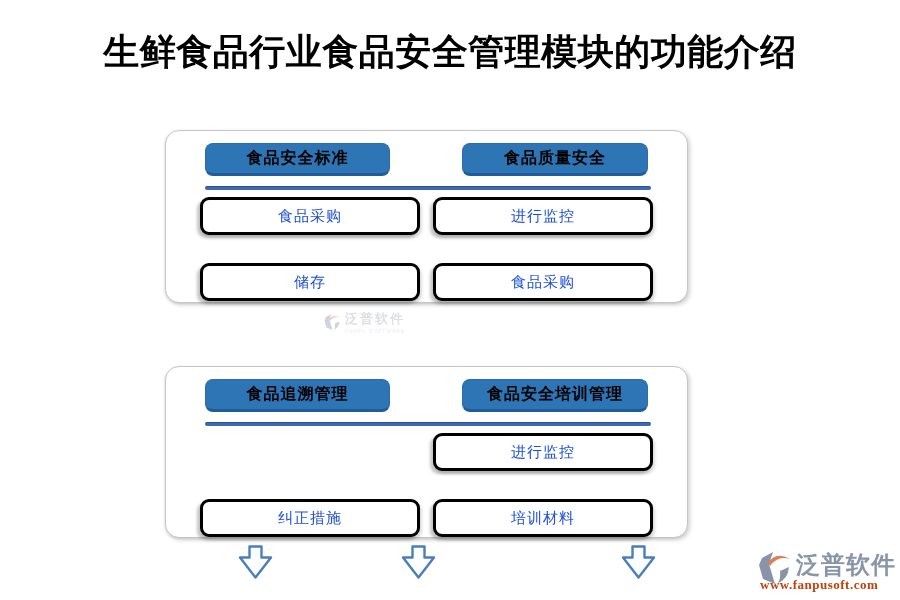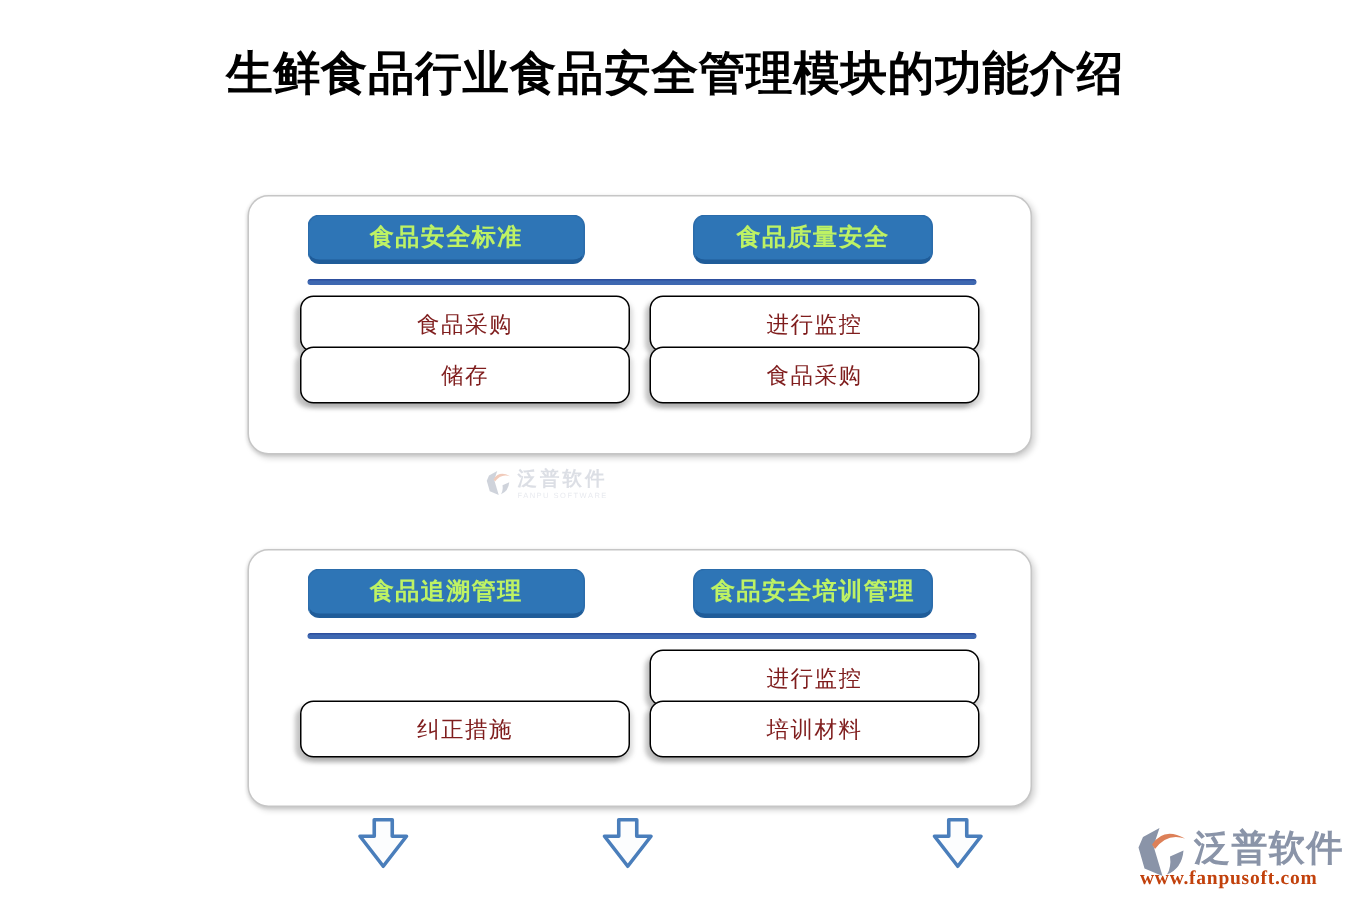--- a/index.html
+++ b/index.html
@@ -4,53 +4,53 @@
 <style>
   * { margin:0; padding:0; box-sizing:border-box; }
   html,body { background:#fff; }
   .stage {
     position:relative; width:900px; height:600px; background:#ffffff;
     overflow:hidden; font-family:"Liberation Sans","DejaVu Sans",sans-serif;
   }
   .title {
     position:absolute; top:28px; left:0; width:100%; text-align:center;
     font-family:"Liberation Serif","DejaVu Serif",serif;
-    font-weight:bold; font-size:31px; color:#000; letter-spacing:0.5px;
+    font-weight:bold; font-size:36px; color:#000; letter-spacing:0.5px;
   }
   .panel {
     position:absolute; left:165px; width:523px; background:#fff;
     border:1px solid #c6c6c6; border-radius:14px;
     box-shadow:2px 2px 4px rgba(0,0,0,0.18), -1px 1px 2px rgba(0,0,0,0.08);
   }
   .panel1 { top:130px; height:173px; }
   .panel2 { top:366px; height:172px; }
   .hdr {
     position:absolute; height:33px; background:#2E75B6;
     border:1px solid #2b6cab; border-bottom:3px solid #1F5C99;
-    border-radius:8px; color:#bef264; font-weight:bold; font-size:16px;
+    border-radius:8px; color:#000000; font-weight:bold; font-size:16px;
     display:flex; align-items:center; justify-content:center; letter-spacing:1px;
     cursor:default;
   }
   .hdr-a { left:39px; top:12px; width:185px; }
-  .hdr-b { left:296px; top:12px; width:160px; }
+  .hdr-b { left:296px; top:12px; width:186px; }
   .divider {
     position:absolute; left:39px; top:55px; width:446px; height:4px;
     background:#3E68B1; border-top:1px solid #2d4f9e; border-radius:2px;
   }
   .pill {
     position:absolute; height:38px; background:#fff;
-    border:1px solid #000000; border-radius:9px;
+    border:3px solid #000000; border-radius:9px;
     display:flex; align-items:center; justify-content:center;
-    font-size:15px; color:#7f1d1d; letter-spacing:1px;
+    font-size:15px; color:#1d4ed8; letter-spacing:1px;
     box-shadow:-3px 3px 3px rgba(90,90,90,0.35), 2px 3px 3px rgba(120,120,120,0.25);
   }
   .c1 { left:34px;  width:220px; }
   .c2 { left:267px; width:220px;text-align:center; }
   .r1 { top:66px; }
-  .r2 { top:100px; }
+  .r2 { top:132px; }
   .arrow { position:absolute; top:544px; width:37px; height:36px; }
   .arrow1 { left:237px; } .arrow2 { left:400px; } .arrow3 { left:620px; }
   .watermark {
     position:absolute; left:322px; top:310px;
     display:flex; align-items:center; gap:3px; opacity:0.4;
   }
   .wm-icon { width:20px; height:18px; }
   .wm-textcol { display:flex; flex-direction:column; }
   .wm-brand { font-size:13px; color:#aab0c0; letter-spacing:2px; font-weight:bold; }
   .wm-sub { font-size:5px; color:#c4c9d6; letter-spacing:1px; }

